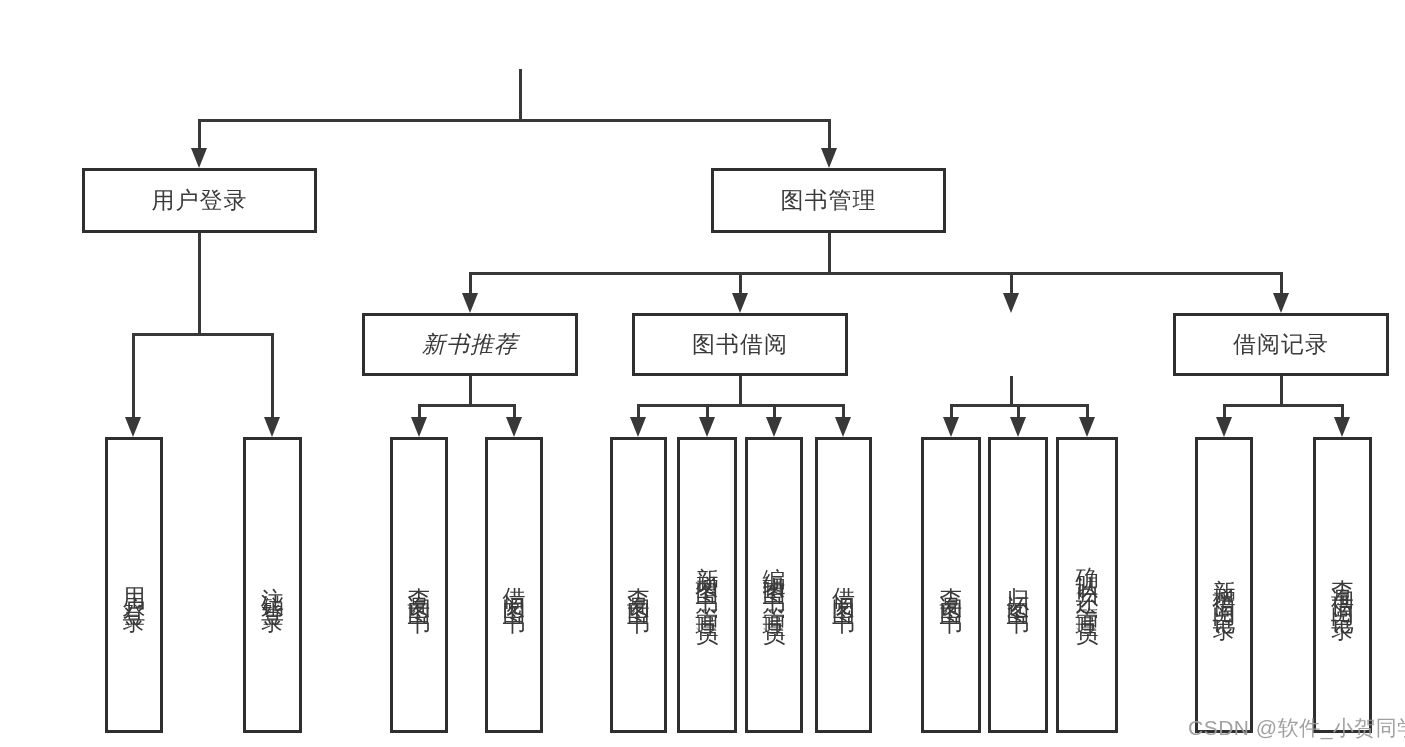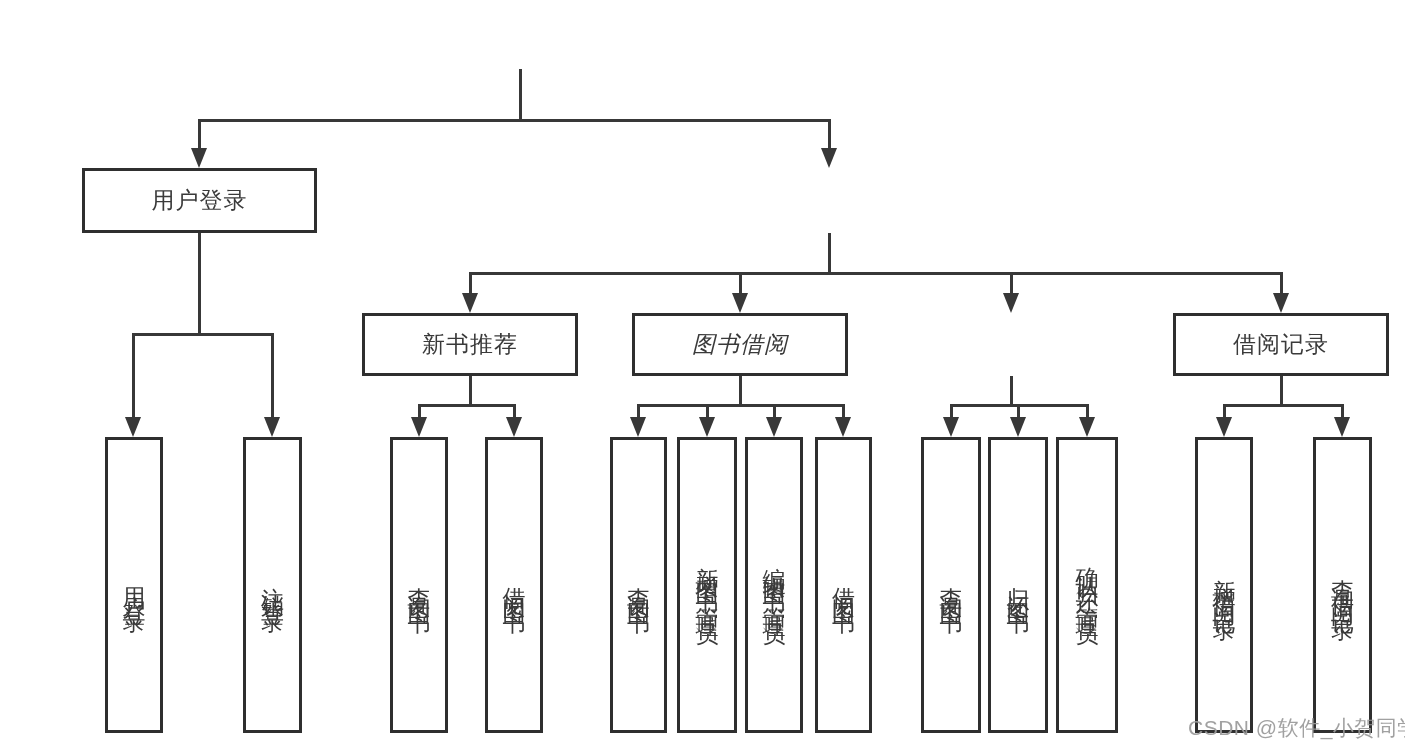--- a/index.html
+++ b/index.html
@@ -48,26 +48,29 @@
 </head>
 <body>
 
 <div class="canvas">
 
 
   <div class="box hbox" style="left:82px;top:168px;width:235px;height:65px;">
     <span>用户登录</span>
   </div>
 
+  <div class="box hbox" style="left:711px;top:168px;width:235px;height:65px;">
+    <span>图书管理</span>
+  </div>
 
-  <div class="box hbox" style="left:362px;top:313px;width:216px;height:63px;">
+  <div class="box hbox" style="left:362px;top:313px;width:216px;height:63px;font-style:italic;">
     <span>新书推荐</span>
   </div>
 
-  <div class="box hbox" style="left:632px;top:313px;width:216px;height:63px;font-style:italic;">
+  <div class="box hbox" style="left:632px;top:313px;width:216px;height:63px;">
     <span>图书借阅</span>
   </div>
 
 
   <div class="box hbox" style="left:1173px;top:313px;width:216px;height:63px;">
     <span>借阅记录</span>
   </div>
 
   <div class="box vbox" style="left:105px;top:437px;width:58px;height:296px;">
     <span>用户登录</span>

